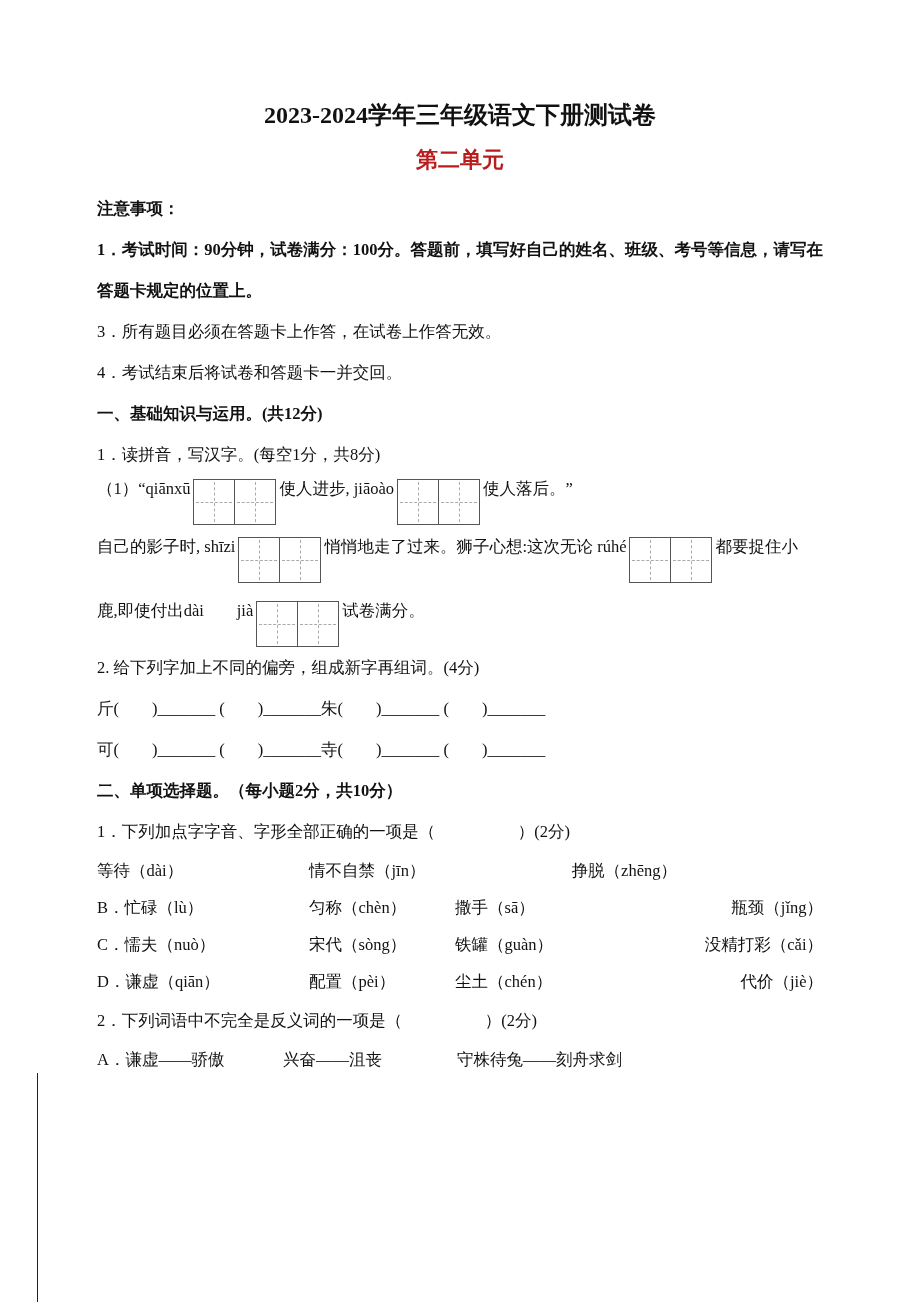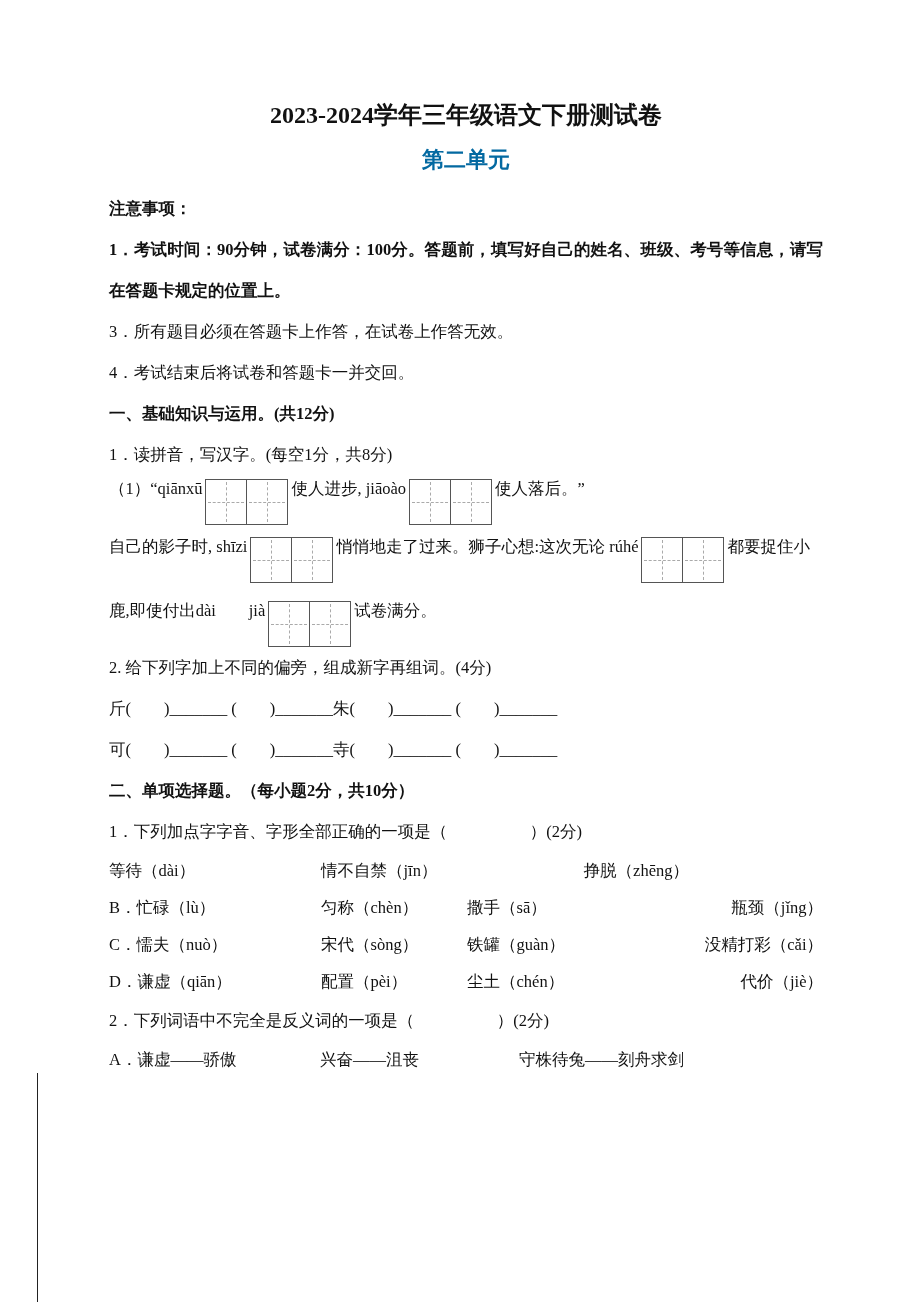--- a/index.html
+++ b/index.html
@@ -3,42 +3,42 @@
 <meta charset="utf-8">
 <style>
   * { box-sizing: border-box; }
   html, body { margin: 0; padding: 0; }
   body {
     width: 920px; height: 1302px; overflow: hidden;
     background: #ffffff; color: #111;
     font-family: "Liberation Serif", "DejaVu Serif", serif;
     font-size: 16.5px; position: relative;
   }
-  .page { padding: 100px 97px 40px 97px; margin-left: 12px; }
+  .page { padding: 100px 97px 40px 97px; }
   .title { font-size: 24px; line-height: 30px; font-weight: 700; text-align: center; margin: 0 0 16px 0; }
-  .subtitle { font-size: 22px; line-height: 28px; font-weight: 700; text-align: center; color: #0369a1; margin: 0 0 14px 0; }
+  .subtitle { font-size: 22px; line-height: 28px; font-weight: 700; text-align: center; color: #b91c1c; margin: 0 0 14px 0; }
   p.body-line { margin: 0; line-height: 41px; }
   .bold { font-weight: 700; }
   .justify { text-align: justify; font-weight: bold; }
   
   .pline { display: flex; align-items: flex-start; margin-top: 12px; }
   .pline .seg { white-space: pre; line-height: 20px; }
   .boxgrp { display: inline-flex; margin: 0 3px; }
   .wcell { width: 42px; height: 46px; border: 1px solid #555; margin-left: -1px; position: relative; background: #fff; }
   .wcell:first-child { margin-left: 0; }
   .wcell::before { content: ""; position: absolute; top: 2px; bottom: 2px; left: 50%; border-left: 1px dashed #aaa; }
   .wcell::after  { content: ""; position: absolute; left: 2px; right: 2px; top: 50%; border-top: 1px dashed #aaa; }
   .mt4  { margin-top: 4px; }
   .mt10 { margin-top: 10px; }
   .mt18 { margin-top: 18px; }
   
   .opt-grid { display: grid; line-height: 37px; }
   .opt-grid.four { grid-template-columns: 212px 146px 222px 1fr; }
   .opt-grid.four .opt:last-child { text-align: right; }
-  .opt-grid.three { grid-template-columns: 186px 174px 1fr; gap: 25px; }
+  .opt-grid.three { grid-template-columns: 186px 174px 1fr; }
   .opt { white-space: pre; }
   .edge-line { position: absolute; left: 37px; top: 1073px; bottom: 0; width: 1px; background: #222; }
 </style>
 </head>
 <body>
 
 <div class="page">
 
   <h1 class="title">2023-2024学年三年级语文下册测试卷</h1>
   <h2 class="subtitle">第二单元</h2>

